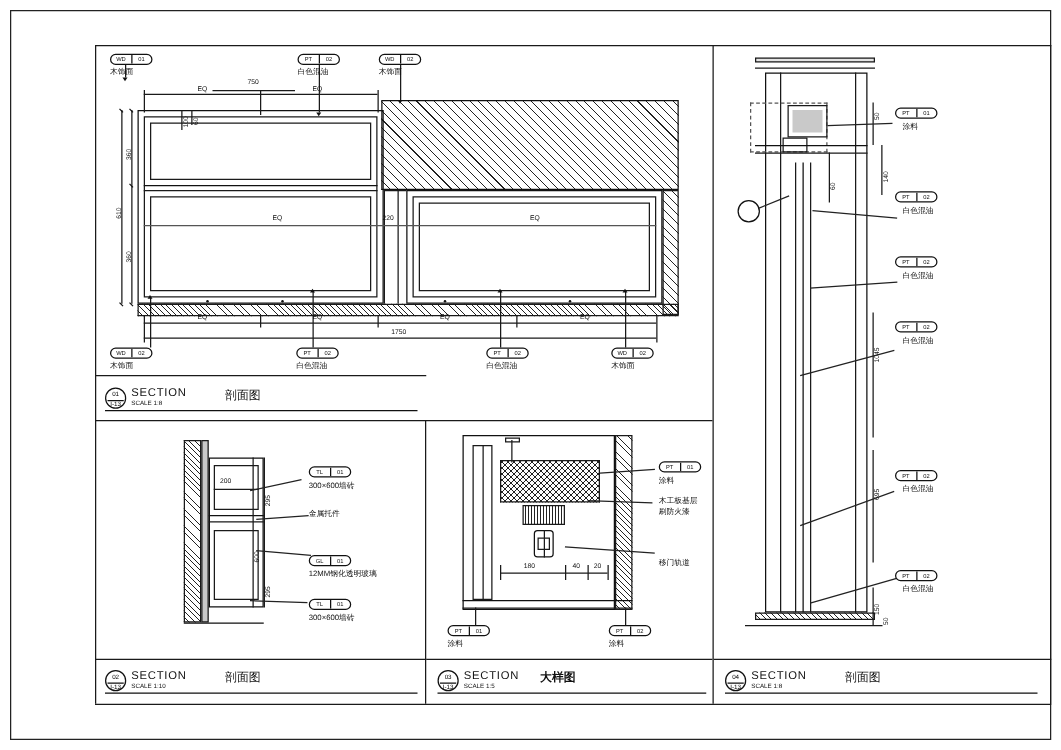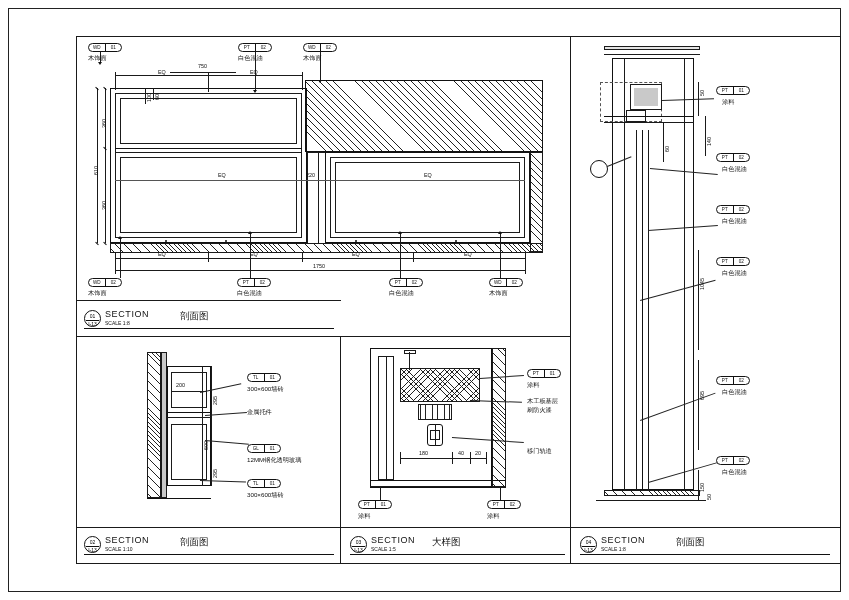--- a/index.html
+++ b/index.html
@@ -491,21 +491,21 @@
   <div class="txt-cn" style="left:487px;top:513px;">涂料</div>
 
   <div class="titleblock" style="left:350px;top:532px;width:215px;">
     <div class="tb-circle">
       <div class="n1">03</div>
       <div class="hr"></div>
       <div class="n2">I-13</div>
     </div>
     <div class="tb-sec">SECTION</div>
     <div class="tb-scale">SCALE 1:5</div>
-    <div class="tb-cn" style="left:82px;">大样图</div>
+    <div class="tb-cn" style="left:82px;font-weight:bold;">大样图</div>
     <div class="tb-rule" style="width:215px;top:22px;"></div>
   </div>
 
   <div class="lgrey" style="left:604px;top:46px;width:96px;height:4px;"></div>
   <div class="box" style="left:604px;top:46px;width:96px;height:4px;"></div>
   <div class="ln hl" style="left:604px;top:54px;width:96px;height:1px;"></div>
 
   <div class="box2" style="left:612px;top:58px;width:82px;height:432px;"></div>
   <div class="ln vl" style="left:624px;top:58px;width:1px;height:432px;"></div>
   <div class="ln vl" style="left:684px;top:58px;width:1px;height:432px;"></div>

